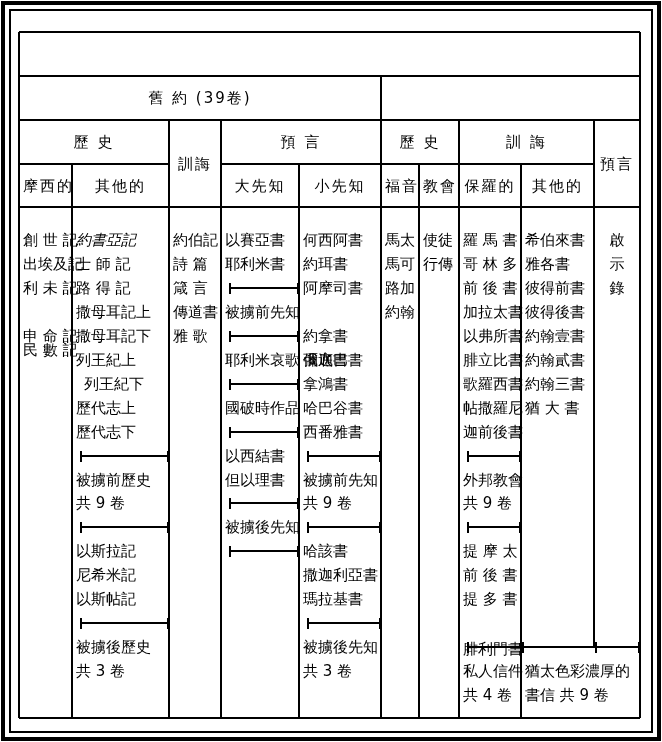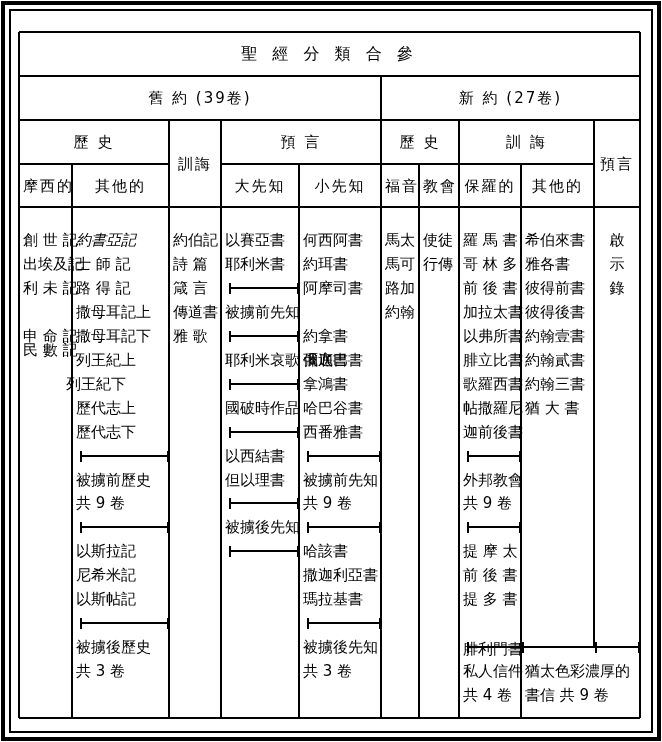--- a/index.html
+++ b/index.html
@@ -37,23 +37,21 @@
     <div class="v" style="left: 639px; top: 32px; height: 686px;"></div>
     <div class="v" style="left: 380px; top: 76px; height: 642px;"></div>
     <div class="v" style="left: 168px; top: 120px; height: 598px;"></div>
     <div class="v" style="left: 220px; top: 120px; height: 598px;"></div>
     <div class="v" style="left: 458px; top: 120px; height: 598px;"></div>
     <div class="v" style="left: 593px; top: 120px; height: 528px;"></div>
     <div class="v" style="left: 71px; top: 164px; height: 554px;"></div>
     <div class="v" style="left: 298px; top: 164px; height: 554px;"></div>
     <div class="v" style="left: 418px; top: 164px; height: 554px;"></div>
     <div class="v" style="left: 520px; top: 164px; height: 554px;"></div>
-    <div class="cell hdr ttl" style="left: 23px; width: 613px; top: 54px; text-align: center;">聖 經 分 類 合 參</div>
     <div class="cell hdr" style="left: 23px; width: 354px; top: 98px; text-align: center;">舊 約 (39卷)</div>
-    <div class="cell hdr" style="left: 385px; width: 251px; top: 98px; text-align: center;">新 約 (27卷)</div>
     <div class="cell hdr" style="left: 23px; width: 142px; top: 142px; text-align: center;">歷 史</div>
     <div class="cell hdr" style="left: 173px; width: 44px; top: 164px; text-align: center;">訓誨</div>
     <div class="cell hdr" style="left: 225px; width: 152px; top: 142px; text-align: center;">預 言</div>
     <div class="cell hdr" style="left: 385px; width: 70px; top: 142px; text-align: center;">歷 史</div>
     <div class="cell hdr" style="left: 463px; width: 127px; top: 142px; text-align: center;">訓 誨</div>
     <div class="cell hdr" style="left: 598px; width: 38px; top: 164px; text-align: center;">預言</div>
     <div class="cell hdr" style="left: 23px; width: 45px; top: 186px; text-align: center;">摩西的</div>
     <div class="cell hdr" style="left: 76px; width: 89px; top: 186px; text-align: center;">其他的</div>
     <div class="cell hdr" style="left: 225px; width: 70px; top: 186px; text-align: center;">大先知</div>
     <div class="cell hdr" style="left: 303px; width: 74px; top: 186px; text-align: center;">小先知</div>
@@ -65,21 +63,21 @@
     <div class="cell" style="left: 23px; width: 45px; top: 263.95px; text-align: left;">出埃及記</div>
     <div class="cell" style="left: 23px; width: 45px; top: 287.9px; text-align: left;">利 未 記</div>
     <div class="cell" style="left: 23px; width: 45px; top: 309px; text-align: left; margin-top: 41px;">民 數 記</div>
     <div class="cell" style="left: 23px; width: 45px; top: 335.8px; text-align: left;">申 命 記</div>
     <div class="cell" style="left: 76px; width: 89px; top: 240px; text-align: left; font-style: italic;">約書亞記</div>
     <div class="cell" style="left: 76px; width: 89px; top: 263.95px; text-align: left;">士 師 記</div>
     <div class="cell" style="left: 76px; width: 89px; top: 287.9px; text-align: left;">路 得 記</div>
     <div class="cell" style="left: 76px; width: 89px; top: 311.85px; text-align: left;">撒母耳記上</div>
     <div class="cell" style="left: 76px; width: 89px; top: 335.8px; text-align: left;">撒母耳記下</div>
     <div class="cell" style="left: 76px; width: 89px; top: 359.75px; text-align: left;">列王紀上</div>
-    <div class="cell" style="left: 66px; width: 89px; top: 383.7px; text-align: left;">列王紀下</div>
+    <div class="cell" style="left: 84px; width: 89px; top: 383.7px; text-align: left;">列王紀下</div>
     <div class="cell" style="left: 76px; width: 89px; top: 407.65px; text-align: left;">歷代志上</div>
     <div class="cell" style="left: 76px; width: 89px; top: 431.6px; text-align: left;">歷代志下</div>
     <div class="rule" style="left: 80px; top: 450.55px; width: 85px;"></div>
     <div class="cell" style="left: 76px; width: 89px; top: 479.5px; text-align: left;">被擄前歷史</div>
     <div class="cell" style="left: 76px; width: 89px; top: 503.45px; text-align: left;">共 9 卷</div>
     <div class="rule" style="left: 80px; top: 522.4px; width: 85px;"></div>
     <div class="cell" style="left: 76px; width: 89px; top: 551.35px; text-align: left;">以斯拉記</div>
     <div class="cell" style="left: 76px; width: 89px; top: 575.3px; text-align: left;">尼希米記</div>
     <div class="cell" style="left: 76px; width: 89px; top: 599.25px; text-align: left;">以斯帖記</div>
     <div class="rule" style="left: 80px; top: 618.2px; width: 85px;"></div>

